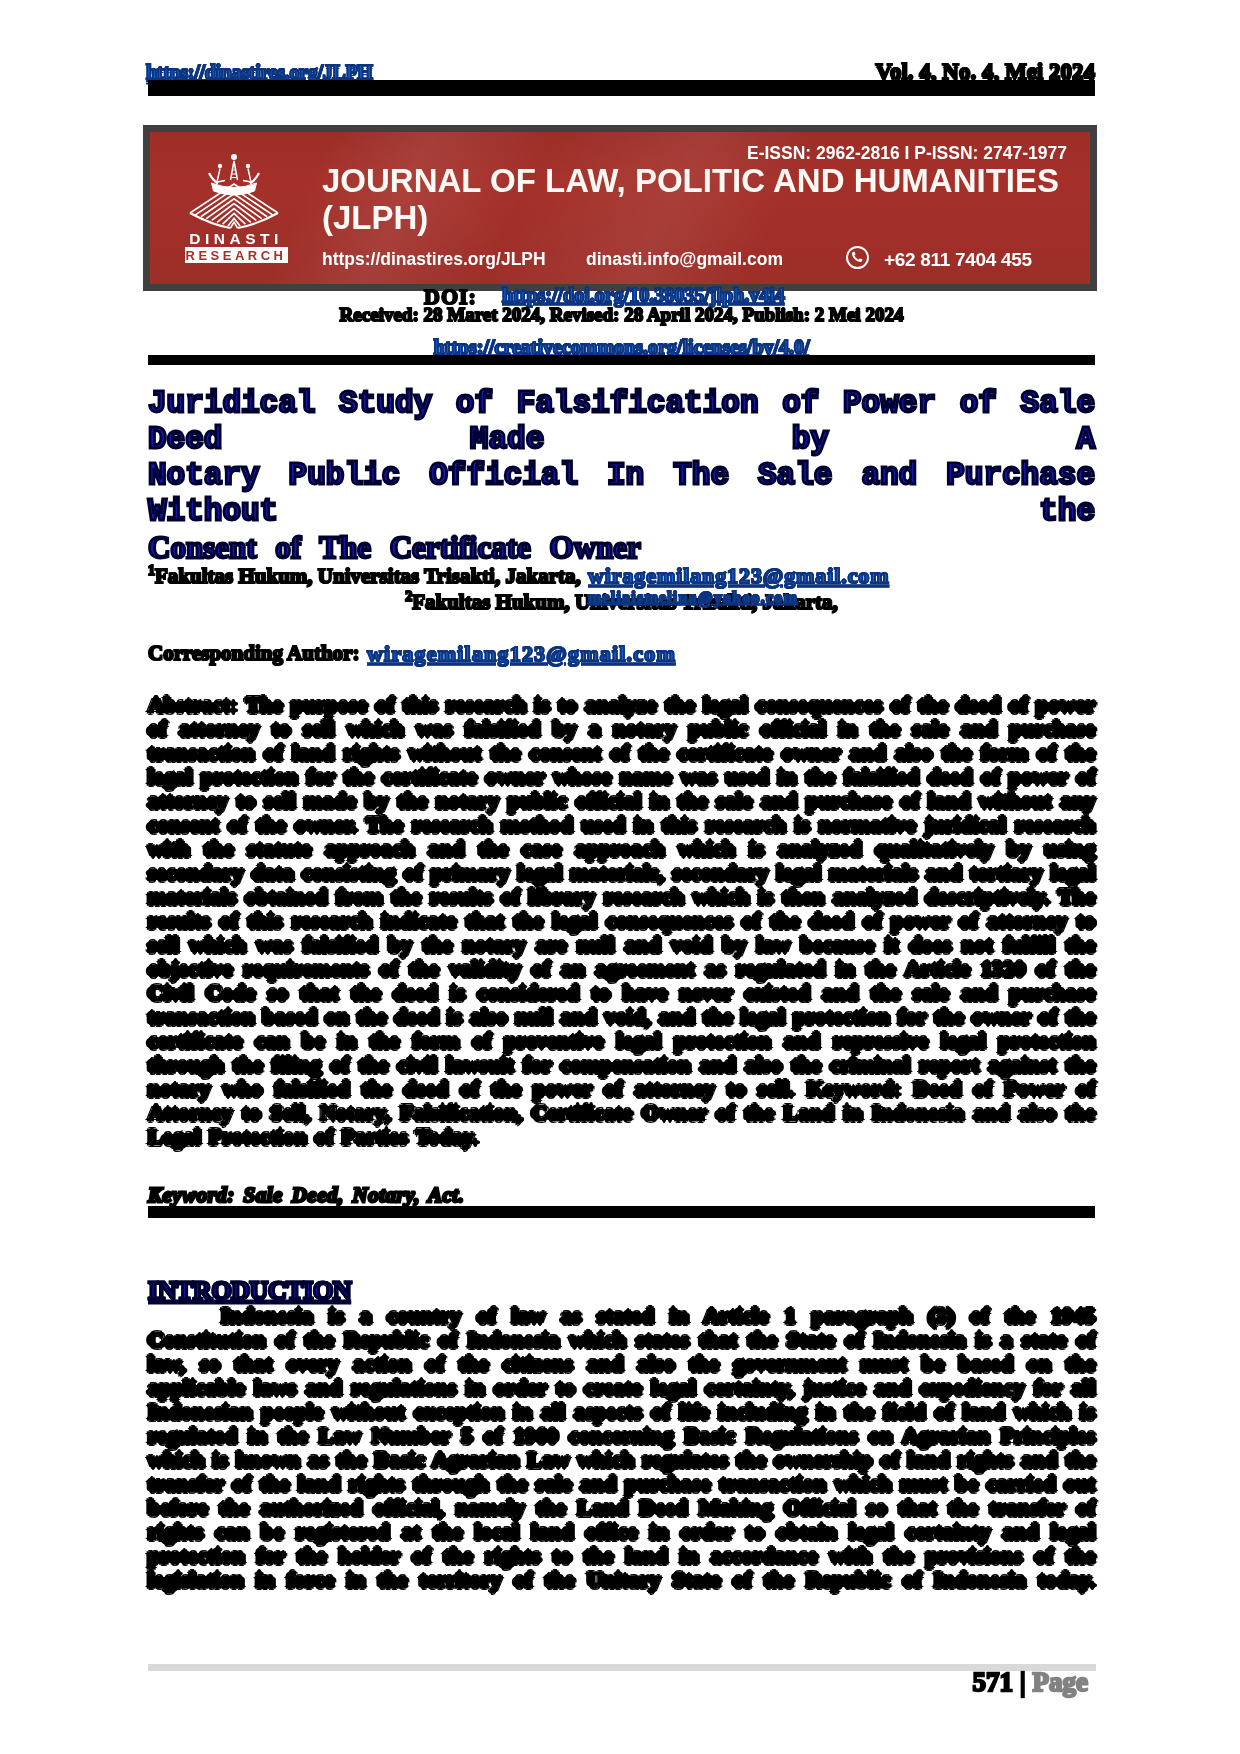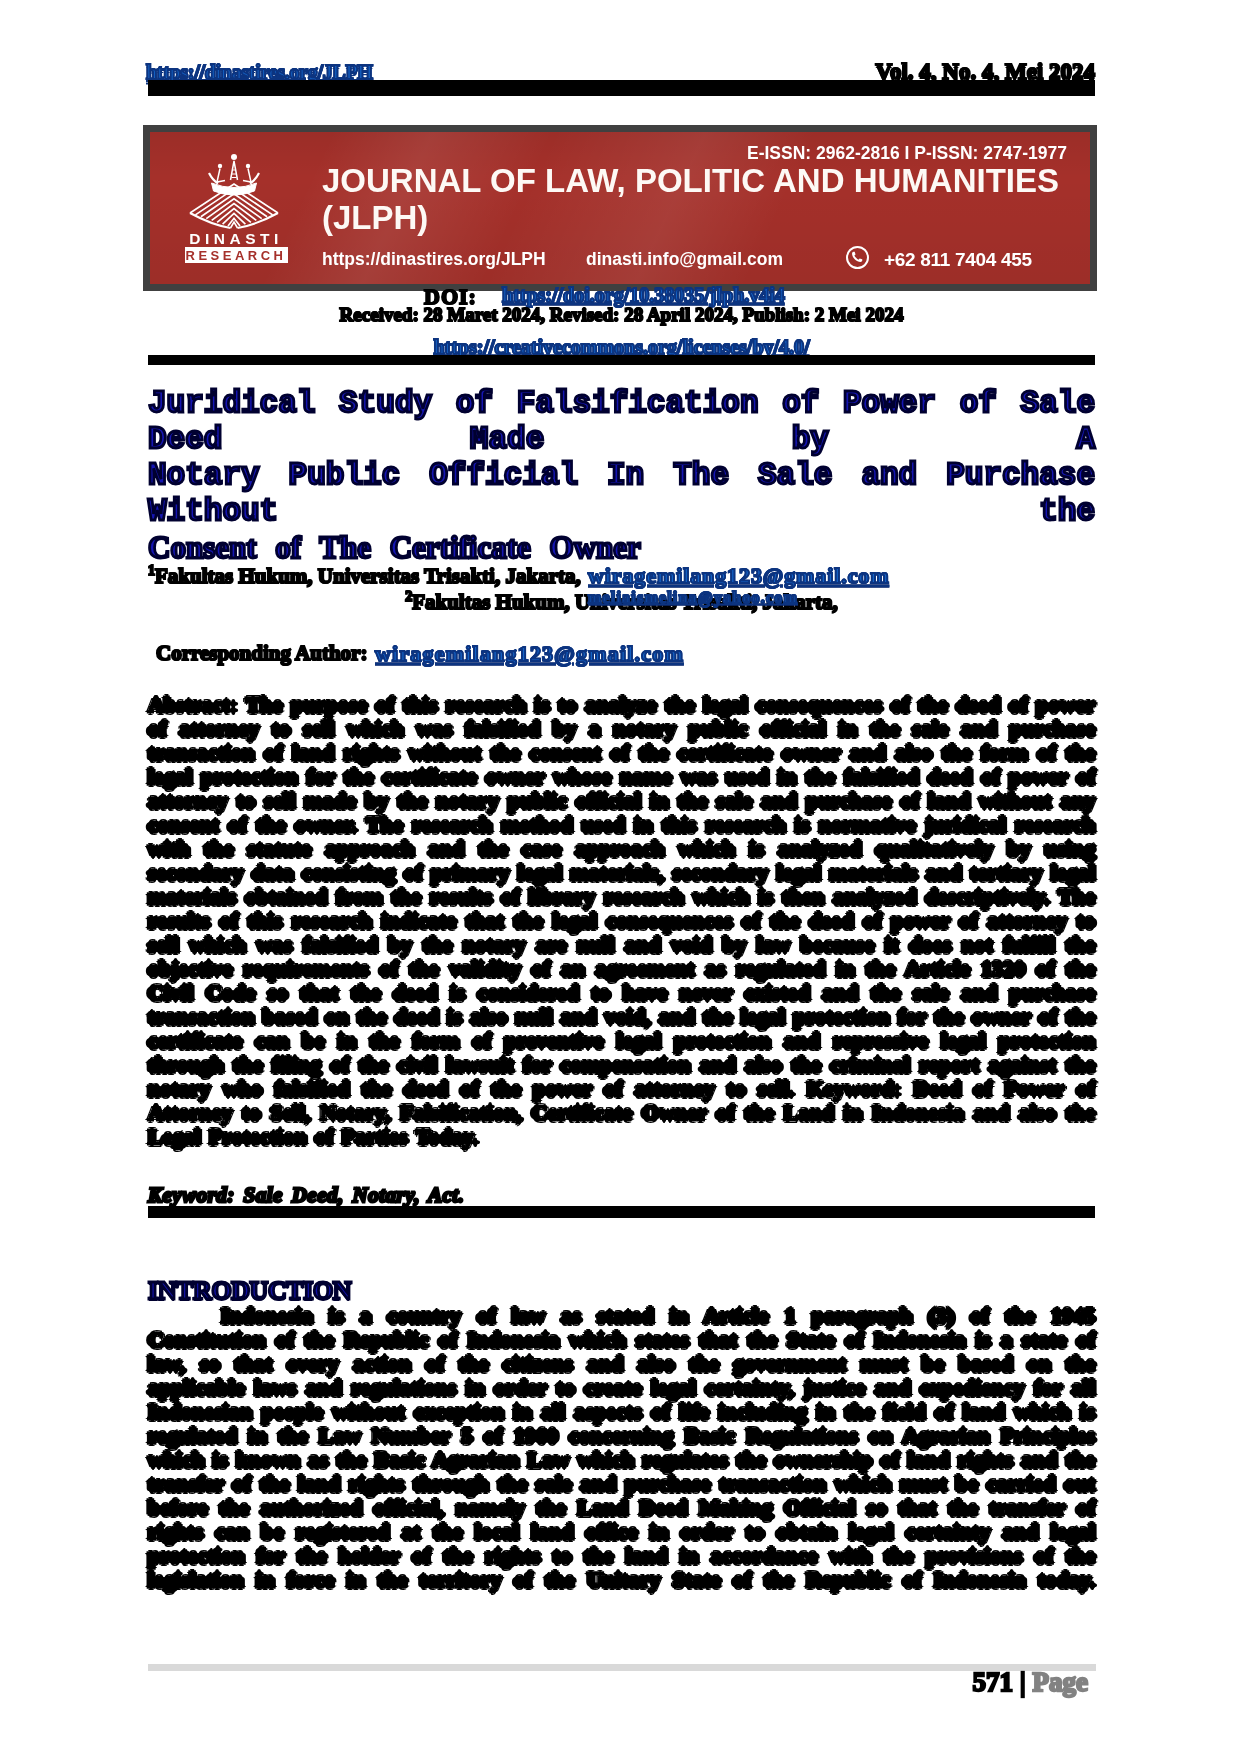--- a/index.html
+++ b/index.html
@@ -31,21 +31,21 @@
   color:#1515b4;-webkit-text-stroke:2.8px #000030;text-shadow:0 1.2px #000030,0 -1.2px #000030;}
 #title .j{text-align:justify;text-align-last:justify;font-family:Liberation Mono, monospace;}
 
 .auth{left:148px;width:947px;font-size:21px;color:#000;-webkit-text-stroke:2.2px #000;text-shadow:0 1px #000,0 -1px #000;white-space:nowrap;}
 .auth sup{font-size:14px;}
 
 #abstract{left:148px;top:693px;width:947px;font-size:22px;line-height:24px;
   color:#000;-webkit-text-stroke:3.5px #000;text-shadow:0 2.9px #000,0 -2.9px #000,3px 0 #000,-3px 0 #000;text-align:justify;word-spacing:3px;}
 #keyline{left:148px;top:1183px;font-style:italic;font-size:21px;
   color:#000;-webkit-text-stroke:2.8px #000;text-shadow:0 1px #000,0 -1px #000;word-spacing:3px;}
-#intro-h{left:148px;top:1276px;font-size:26px;letter-spacing:-.4px;color:#1212a6;-webkit-text-stroke:2.8px #000030;text-shadow:0 1.5px #000030,0 -1.5px #000030;}
+#intro-h{left:148px;top:1276px;font-size:26px;letter-spacing:-.4px;color:#1212a6;-webkit-text-stroke:2.8px #000030;text-shadow:0 1.5px #000030,0 -1.5px #000030;text-decoration:underline;}
 #intro{left:148px;top:1304px;width:947px;font-size:22px;line-height:24px;
   color:#701a75;-webkit-text-stroke:3.5px #000;text-shadow:0 2.9px #000,0 -2.9px #000,3px 0 #000,-3px 0 #000;text-align:justify;text-align-last:justify;
   word-spacing:3px;text-indent:73px;}
 
 #f-hr{position:absolute;left:148px;top:1664px;width:948px;height:7px;background:#d9d9d9;}
 #pageno{position:absolute;left:888px;top:1667px;width:200px;text-align:right;font-size:27px;
   white-space:nowrap;color:#000;-webkit-text-stroke:2.3px #000;}
 #pageno .gr{color:#828282;-webkit-text-stroke:2.3px #828282;}
 </style>
 </head>
@@ -110,21 +110,21 @@
   <div class="abs" id="title">
     <div class="j">Juridical Study of Falsification of Power of Sale Deed Made by A</div>
     <div class="j">Notary Public Official In The Sale and Purchase Without the</div>
     <div style="word-spacing:11px;">Consent of The Certificate Owner</div>
   </div>
 
   <div class="abs auth" style="top:563px;"><span><sup>1</sup>Fakultas Hukum, Universitas Trisakti, Jakarta,</span>
     <u class="blu" style="position:absolute;left:440px;font-size:22px;letter-spacing:.9px;">wiragemilang123@gmail.com</u></div>
   <div class="abs auth" style="top:589px;text-align:center;"><span><sup>2</sup>Fakultas Hukum, Universitas Trisakti, Jakarta,</span>
     <u class="blu" style="position:absolute;left:440px;font-size:16px;letter-spacing:1.2px;">meliaismelina@yahoo.com</u></div>
-  <div class="abs auth" style="top:641px;margin-left:8px;"><span>Corresponding Author:</span>
+  <div class="abs auth" style="top:641px;"><span>Corresponding Author:</span>
     <u class="blu" style="position:absolute;left:219px;font-size:22px;letter-spacing:1.2px;">wiragemilang123@gmail.com</u></div>
 
   <div class="abs" id="abstract"><span style="-webkit-text-stroke:2.8px #000">Abstract:</span> The purpose of this research is to analyze the legal consequences of the deed of
 power of attorney to sell which was falsified by a notary public official in the sale and purchase
 transaction of land rights without the consent of the certificate owner and also the form of the
 legal protection for the certificate owner whose name was used in the falsified deed of power
 of attorney to sell made by the notary public official in the sale and purchase of land without
 any consent of the owner. The research method used in this research is normative juridical
 research with the statute approach and the case approach which is analyzed qualitatively by
 using secondary data consisting of primary legal materials, secondary legal materials and

